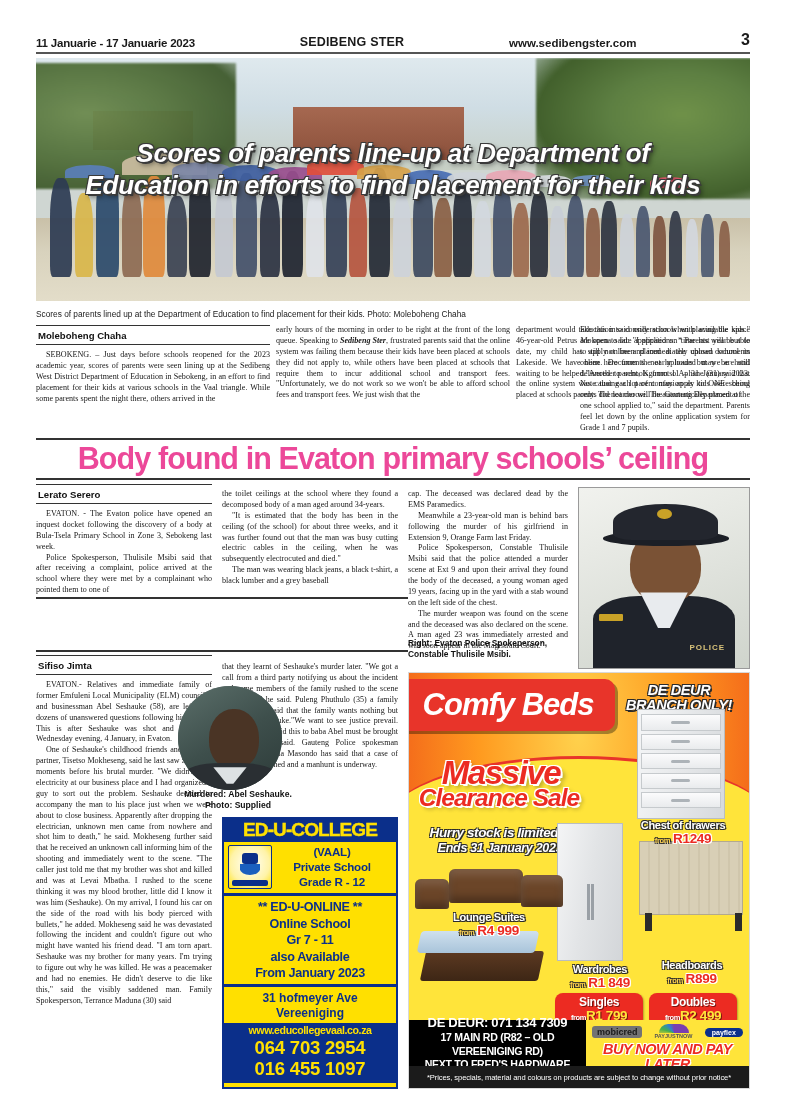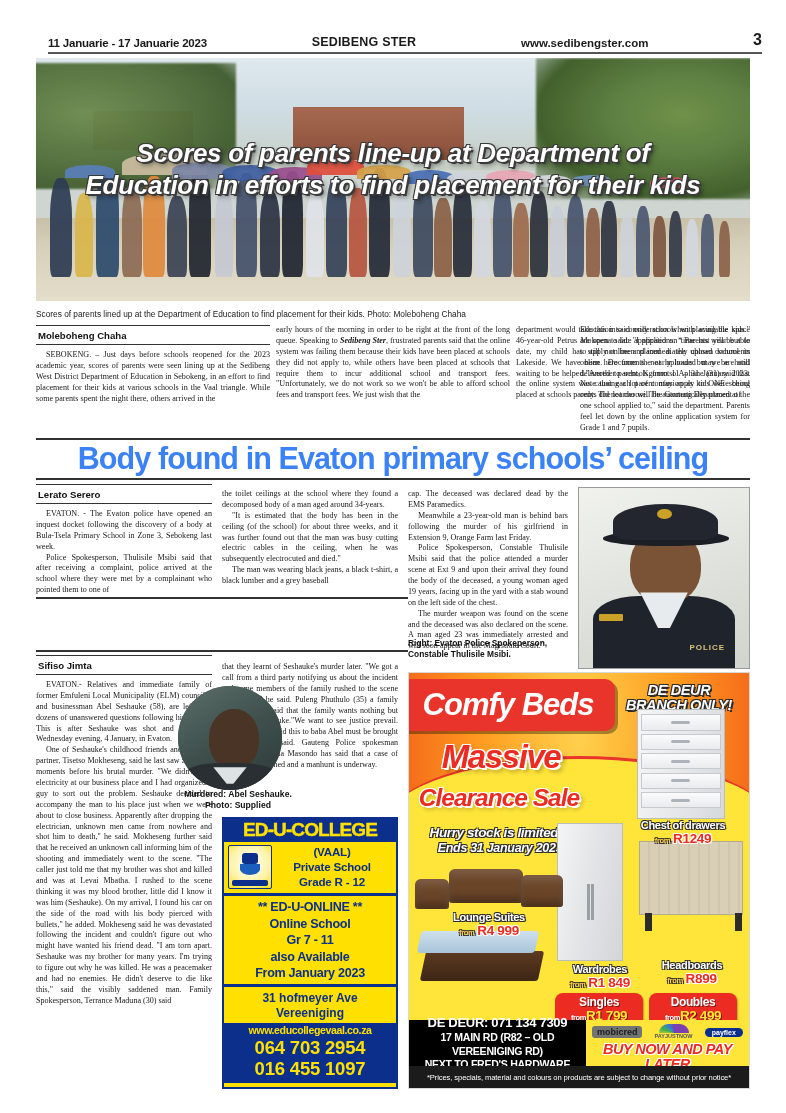--- a/index.html
+++ b/index.html
@@ -10,21 +10,20 @@
     overflow: hidden;
   }
   .page { position: relative; width: 786px; height: 1113px; padding: 0; }
 
   
   .masthead {
     position: absolute; left: 36px; top: 24px; width: 714px; height: 30px;
     display: flex; align-items: flex-end; justify-content: space-between;
     border-bottom: 2px solid #555;
     padding-bottom: 3px;
-    margin-left: 12px;
   }
   .mh-date { font-family: "Liberation Sans", sans-serif; font-weight: bold; font-size: 11.5px; color: #1a1a1a; letter-spacing: -0.2px; }
   .mh-title { font-family: "Liberation Sans", sans-serif; font-weight: bold; font-size: 12.5px; color: #1a1a1a; letter-spacing: 0.2px; }
   .mh-url { font-family: "Liberation Sans", sans-serif; font-weight: bold; font-size: 11.5px; color: #1a1a1a; }
   .mh-page { font-family: "Liberation Sans", sans-serif; font-weight: bold; font-size: 16px; color: #1a1a1a; }
 
   
   .hero {
     position: absolute; left: 36px; top: 58px; width: 714px; height: 243px;
     overflow: hidden; background: #cfd6d2;
@@ -94,21 +93,21 @@
     padding:3.5px 0 3.5px 2px; margin-bottom:5px;
   }
   .col-body { font-size:8.1px; line-height:1.345; color:#171717; text-align:justify; hyphens:auto; }
   .col-body p { text-indent: 10px; }
   .col-body i { font-style:italic; font-weight:bold; }
 
   
   .head2 {
     position:absolute; left:36px; top:443px; width:714px;
     font-family:"Liberation Sans", sans-serif; font-weight:bold;
-    font-size:30.5px; line-height:1.04; color:#3b82f6; letter-spacing:-0.9px;
+    font-size:30.5px; line-height:1.04; color:#ec4899; letter-spacing:-0.9px;
     text-align:center;
   }
   .rule-h2-top { position:absolute; left:36px; top:438px; width:714px; height:1.5px; background:#333; }
   .rule-h2-bot { position:absolute; left:36px; top:478px; width:714px; height:1.5px; background:#333; }
 
   
   .story2-c1 { position:absolute; left:36px; top:484px; width:176px; }
   .story2-c2 { position:absolute; left:222px; top:489px; width:176px; font-size:8.1px; line-height:1.345; color:#171717; text-align:justify; }
   .story2-c3 { position:absolute; left:408px; top:489px; width:160px; font-size:8.1px; line-height:1.345; color:#171717; text-align:justify; }
   .story2-c2 p, .story2-c3 p { text-indent:10px; }
@@ -236,21 +235,21 @@
     font-size:31px; color:#ffffff; letter-spacing:-1px;
   }
   .comfy-branch {
     position:absolute; right:8px; top:10px; width:124px; text-align:center;
     font-family:"Liberation Sans",sans-serif; font-weight:bold; font-style:italic;
     font-size:14.5px; line-height:1.06; color:#ffffff;
     text-shadow: 1.6px 1.6px 0 #2b2b2b, -1px -1px 0 #2b2b2b, 1px -1px 0 #2b2b2b, -1px 1px 0 #2b2b2b;
     letter-spacing:-0.4px;
   }
   .comfy-massive {
-    position:absolute; left:6px; top:68px; width:172px; text-align:center;
+    position:absolute; left:6px; top:84px; width:172px; text-align:center;
     font-family:"Liberation Sans",sans-serif; font-weight:bold; font-style:italic;
     font-size:33px; line-height:.95; color:#ec2b22; letter-spacing:-1.4px;
     text-shadow: 2px 2px 0 #ffffff, -1.3px -1.3px 0 #ffffff, 1.3px -1.3px 0 #ffffff, -1.3px 1.3px 0 #ffffff, 4px 4px 4px rgba(0,0,0,.3);
   }
   .comfy-clear {
     position:absolute; left:0px; top:113px; width:180px; text-align:center;
     font-family:"Liberation Sans",sans-serif; font-weight:bold; font-style:italic;
     font-size:24.5px; line-height:1; color:#ec2b22; letter-spacing:-1px;
     text-shadow: 2px 2px 0 #ffffff, -1.2px -1.2px 0 #ffffff, 1.2px -1.2px 0 #ffffff, -1.2px 1.2px 0 #ffffff, 3px 3px 4px rgba(0,0,0,.3);
   }

